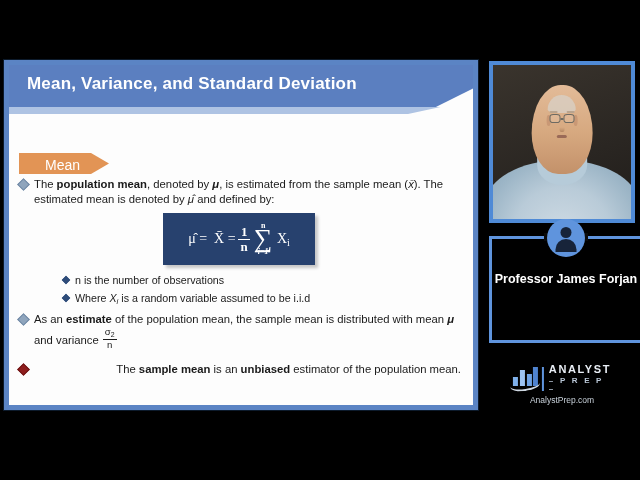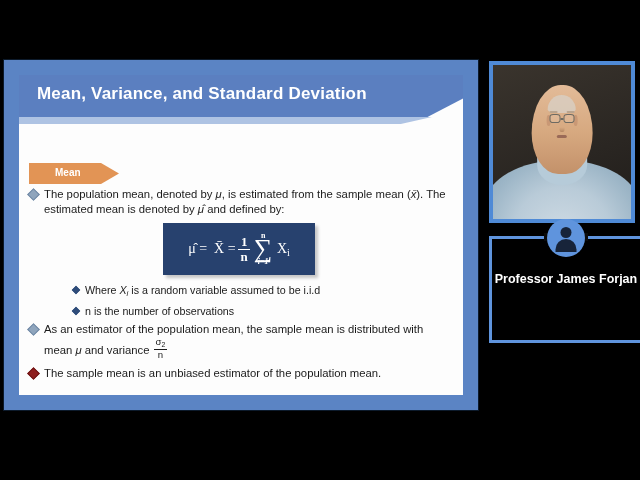--- a/index.html
+++ b/index.html
@@ -1,55 +1,55 @@
 <!DOCTYPE html>
 <html><head>
 <meta charset="utf-8">
 <style>
   html,body{margin:0;padding:0;background:#000;}
   body{width:640px;height:480px;overflow:hidden;font-family:"Liberation Sans",sans-serif;}
   #stage{position:relative;width:640px;height:480px;background:#000;}
 
   
   #slide-panel{position:absolute;left:4px;top:60px;width:474px;height:350px;
-               background:#5b84c4;padding:15px;box-sizing:border-box;
+               background:#5b84c4;padding:5px;box-sizing:border-box;
                box-shadow:0 0 0 1px #0c1a2b;}
   #slide{position:relative;width:100%;height:100%;background:#fdfdfd;overflow:hidden;}
 
   
   #slide-header{position:relative;height:42px;background:#5b7fc0;
                 clip-path:polygon(0 0, 100% 0, 100% 56%, 92% 100%, 0 100%);}
   #slide-title{position:absolute;left:18px;top:9px;color:#fff;font-size:17px;
                font-weight:bold;letter-spacing:.2px;white-space:nowrap;}
   #header-underline{position:absolute;left:0;top:42px;width:100%;height:7px;
                     background:#aec3e3;
                     clip-path:polygon(0 0, 93% 0, 86% 100%, 0 100%);}
 
   #subtitle{position:absolute;left:26px;top:60px;font-size:11.5px;font-weight:bold;
             font-style:italic;color:#1b1b1b;white-space:nowrap;}
 
   
   #mean-banner{position:absolute;left:10px;top:88px;width:90px;height:21px;
                background:#e29455;
                clip-path:polygon(0 0, 80% 0, 100% 50%, 80% 100%, 0 100%);}
-  #mean-banner span{position:absolute;left:26px;top:4px;color:#fff;font-size:10px;
-                    font-weight:bold;}
+  #mean-banner span{position:absolute;left:26px;top:4px;color:#fff;font-size:14px;
+                    font-weight:normal;}
 
   
   #body-area{position:absolute;left:0;top:112px;width:100%;padding:0 12px 0 8px;
              box-sizing:border-box;color:#1a1a1a;}
   .bullet-row{display:flex;align-items:flex-start;margin:0 0 3px 0;font-size:11.3px;
               line-height:15px;}
   .bullet-row.lvl2{margin-left:44px;font-size:10.7px;}
   .dia{width:9px;min-width:9px;height:9px;margin:3px 6px 0 2px;transform:rotate(45deg);
        background:#8fa5bd;border:1px solid #6f88a4;box-sizing:border-box;}
   .dia.small{width:6px;min-width:6px;height:6px;margin-top:4px;background:#2f4d7a;border-color:#2f4d7a;}
   .dia.red{background:#8e1d1d;border-color:#6d1414;}
   .btxt{flex:1;}
-  .b{font-weight:normal;}
+  .b{font-weight:bold;}
   .it{font-style:italic;}
   .sub{font-size:.72em;vertical-align:-.28em;}
   .frac{display:inline-block;vertical-align:-.45em;text-align:center;line-height:1;
         font-size:.85em;margin:0 1px;}
   .frac .num{display:block;border-bottom:1px solid #1a1a1a;padding:0 2px;}
   .frac .den{display:block;padding:0 2px;}
   .ovl{border-top:1px solid #1a1a1a;padding-top:0px;display:inline-block;line-height:1.05;}
 
   
   #formula-box{position:relative;margin:6px auto 8px auto;width:152px;height:52px;
@@ -168,39 +168,39 @@
               <span class="sig-top">n</span>
               <span class="sig-mid">∑</span>
               <span class="sig-bot">i=1</span>
             </span>
             <span>&nbsp;X<span class="sub">i</span></span>
           </div>
         </div>
 
         <div class="bullet-row lvl2">
           <span class="dia small"></span>
-          <span class="btxt">
-            Where <span class="it">X<span class="sub">i</span></span> is a random variable assumed to be i.i.d
-          </span>
+          <span class="btxt">n is the number of observations</span>
         </div>
 
         <div class="bullet-row lvl2">
           <span class="dia small"></span>
-          <span class="btxt">n is the number of observations</span>
+          <span class="btxt">
+            Where <span class="it">X<span class="sub">i</span></span> is a random variable assumed to be i.i.d
+          </span>
         </div>
 
 
         <div class="bullet-row">
           <span class="dia"></span>
           <span class="btxt">
-            As an <span class="b">estimator</span> of the population mean, the sample mean is distributed with mean <span class="b it">μ</span> and variance <span class="frac"><span class="num">σ<span class="sub">2</span></span><span class="den">n</span></span>
-          </span>
-        </div>
-
-        <div class="bullet-row" style="margin-top:6px;">
+            As an <span class="b">estimate</span> of the population mean, the sample mean is distributed with mean <span class="b it">μ</span> and variance <span class="frac"><span class="num">σ<span class="sub">2</span></span><span class="den">n</span></span>
+          </span>
+        </div>
+
+        <div class="bullet-row" style="margin-top:12px;text-align:right;">
           <span class="dia red"></span>
           <span class="btxt">
             The <span class="b">sample mean</span> is an <span class="b">unbiased</span> estimator of the population mean.
           </span>
         </div>
 
       </div>
     </div>
   </div>
 
@@ -230,14 +230,31 @@
   <div id="name-card">
     <div class="nc-frame"></div>
     <div class="nc-gap"></div>
     <div id="avatar">
       <div class="a-head"></div>
       <div class="a-body"></div>
     </div>
     <div id="prof-name">Professor James Forjan</div>
   </div>
 
+  <div id="logo-block">
+    <div id="logo-row">
+      <div class="bars">
+        <div class="bar b1"></div>
+        <div class="bar b2"></div>
+        <div class="bar b3"></div>
+        <div class="bar b4"></div>
+        <div class="swoosh"></div>
+      </div>
+      <div class="divider"></div>
+      <div class="logo-words">
+        <span class="lw1">ANALYST</span>
+        <span class="lw2">– P R E P –</span>
+      </div>
+    </div>
+    <div id="logo-url">AnalystPrep.com</div>
+  </div>
 
 </div>
 
 </body></html>

